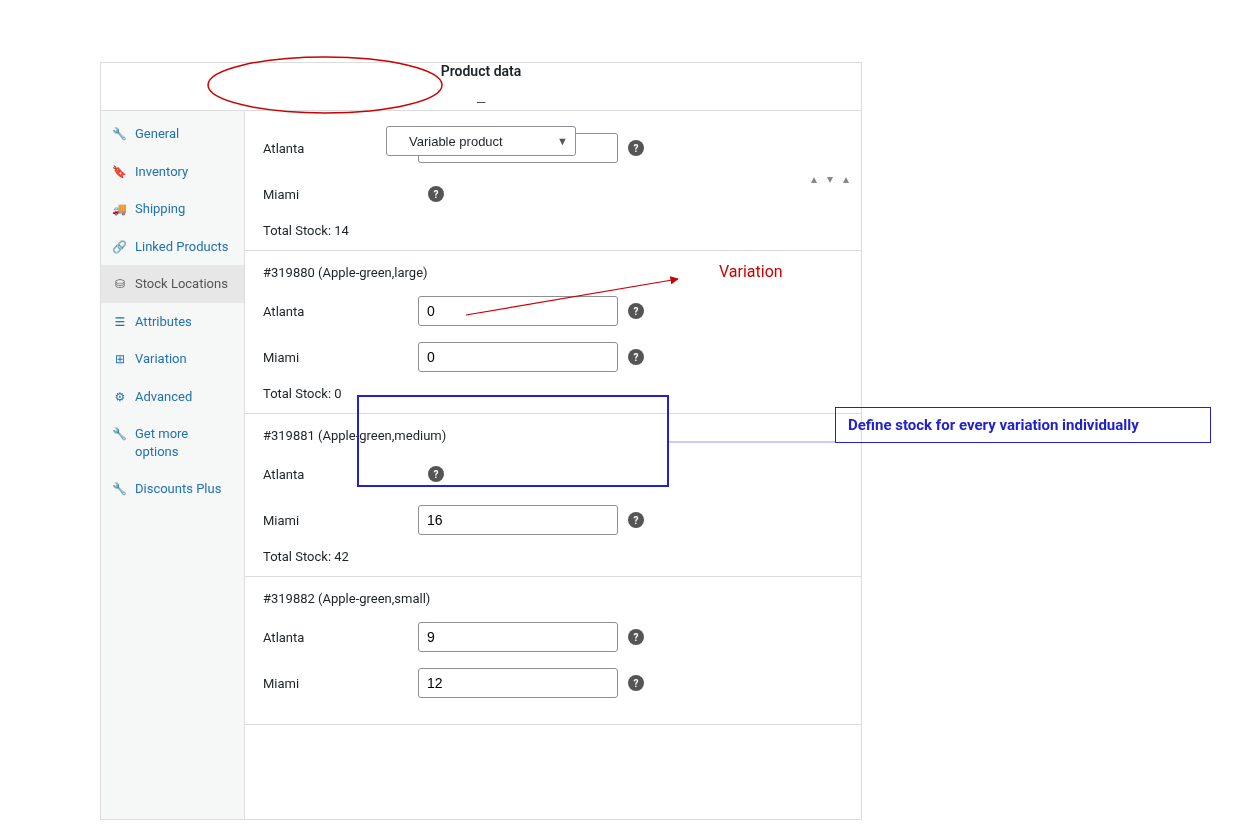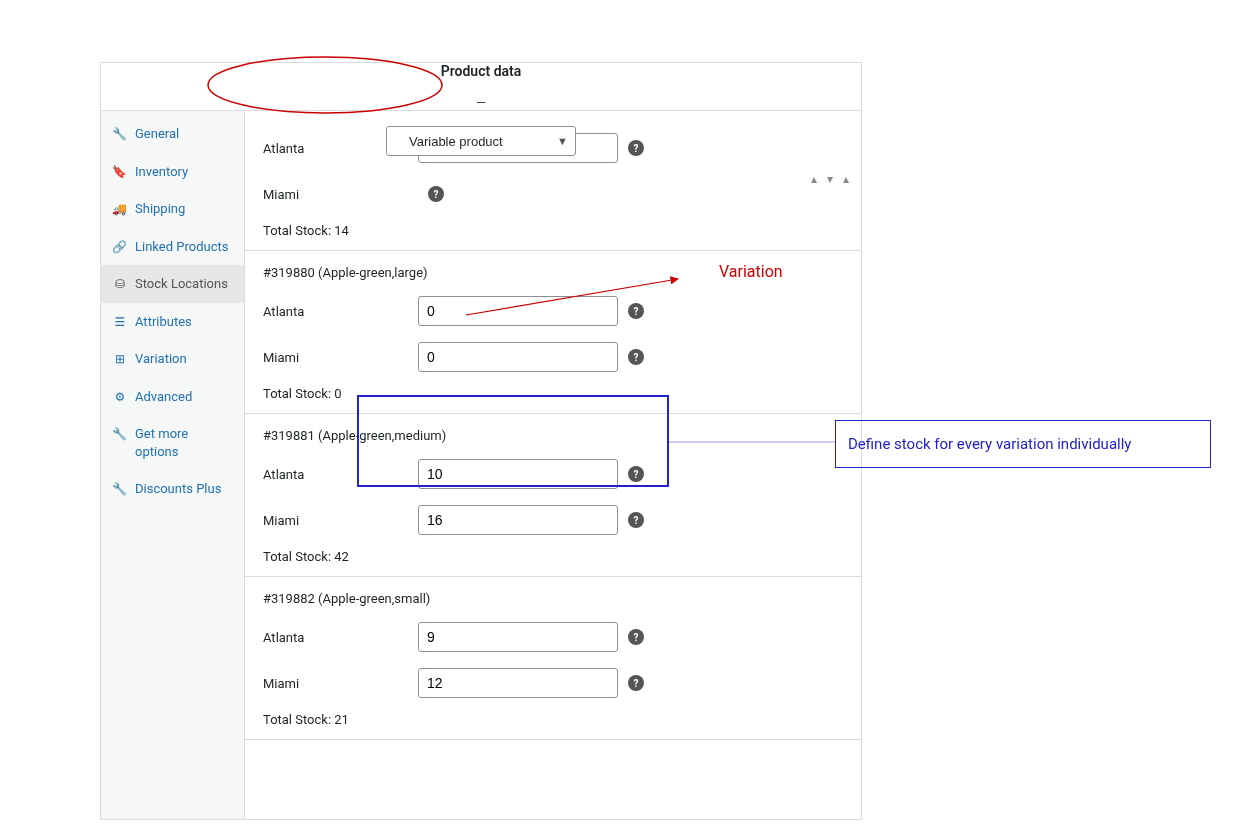--- a/index.html
+++ b/index.html
@@ -176,21 +176,20 @@
               <div class="row-lbl">Miami</div>
               <input type="number" class="num-input" value="0" style="">
               <span class="help">?</span>
             </div>
             <div class="total">Total Stock: 0</div>
           </div>
           <div class="vari">
             <p class="vari-title">#319881 (Apple-green,medium)</p>
             <div class="row">
               <div class="row-lbl">Atlanta</div>
-              <input type="number" class="num-input" value="10" style="">
               <span class="help">?</span>
             </div>
             <div class="row">
               <div class="row-lbl">Miami</div>
               <input type="number" class="num-input" value="16" style="">
               <span class="help">?</span>
             </div>
             <div class="total">Total Stock: 42</div>
           </div>
           <div class="vari">
@@ -198,21 +197,20 @@
             <div class="row">
               <div class="row-lbl">Atlanta</div>
               <input type="number" class="num-input" value="9" style="">
               <span class="help">?</span>
             </div>
             <div class="row">
               <div class="row-lbl">Miami</div>
               <input type="number" class="num-input" value="12" style="">
               <span class="help">?</span>
             </div>
-            <div class="total">Total Stock: 21</div>
           </div>
         </div>
     </div>
 
   </div>
 
   <div class="anno">
     <svg width="1254" height="836">
       <defs>
         <marker id="arrowRed" viewBox="0 0 10 10" refX="9" refY="5" markerWidth="7" markerHeight="7" orient="auto-start-reverse">
@@ -224,16 +222,16 @@
 
       <line x1="466" y1="315" x2="678" y2="279" stroke="#cc0000" stroke-width="1.2" marker-end="url(#arrowRed)"></line>
 
       <rect x="358" y="396" width="310" height="90" fill="none" stroke="#2222cc" stroke-width="2"></rect>
 
       <line x1="668" y1="442" x2="835" y2="442" stroke="#2222cc" stroke-width="1.2" stroke-opacity="0.45"></line>
     </svg>
 
     <div class="red-label" style="left:687px;top:262px;">Variation</div>
 
-    <div class="blue-box" style="left:835px;top:420px;width:376px;height:48px;">Define stock for every variation individually</div>
+    <div class="blue-box" style="left:835px;top:407px;width:376px;height:36px;font-weight:bold;">Define stock for every variation individually</div>
   </div>
 
 </div>
 
 </body></html>

